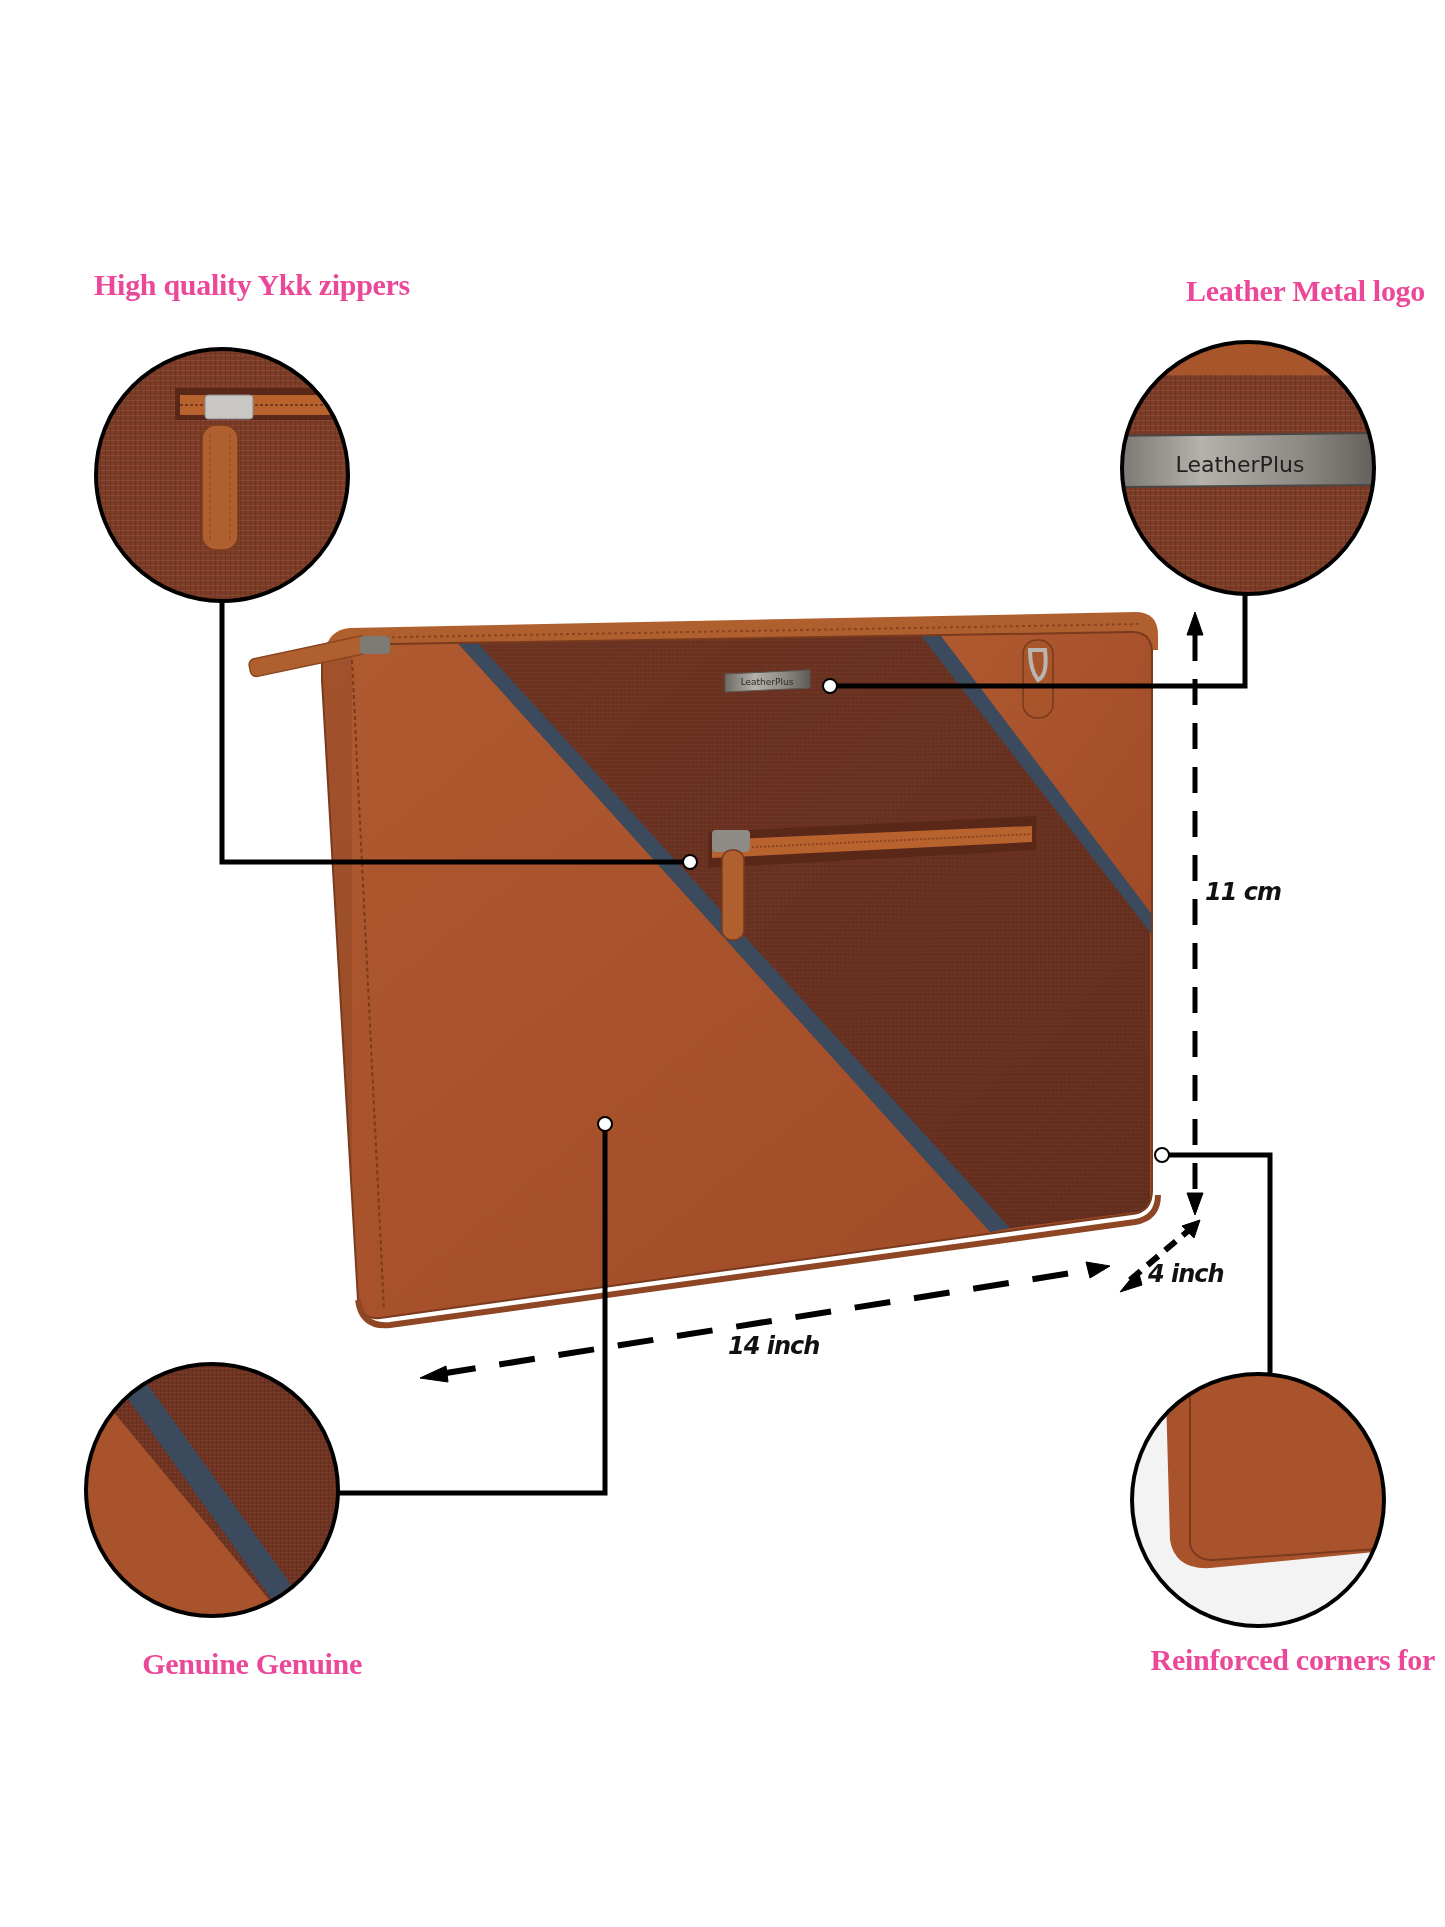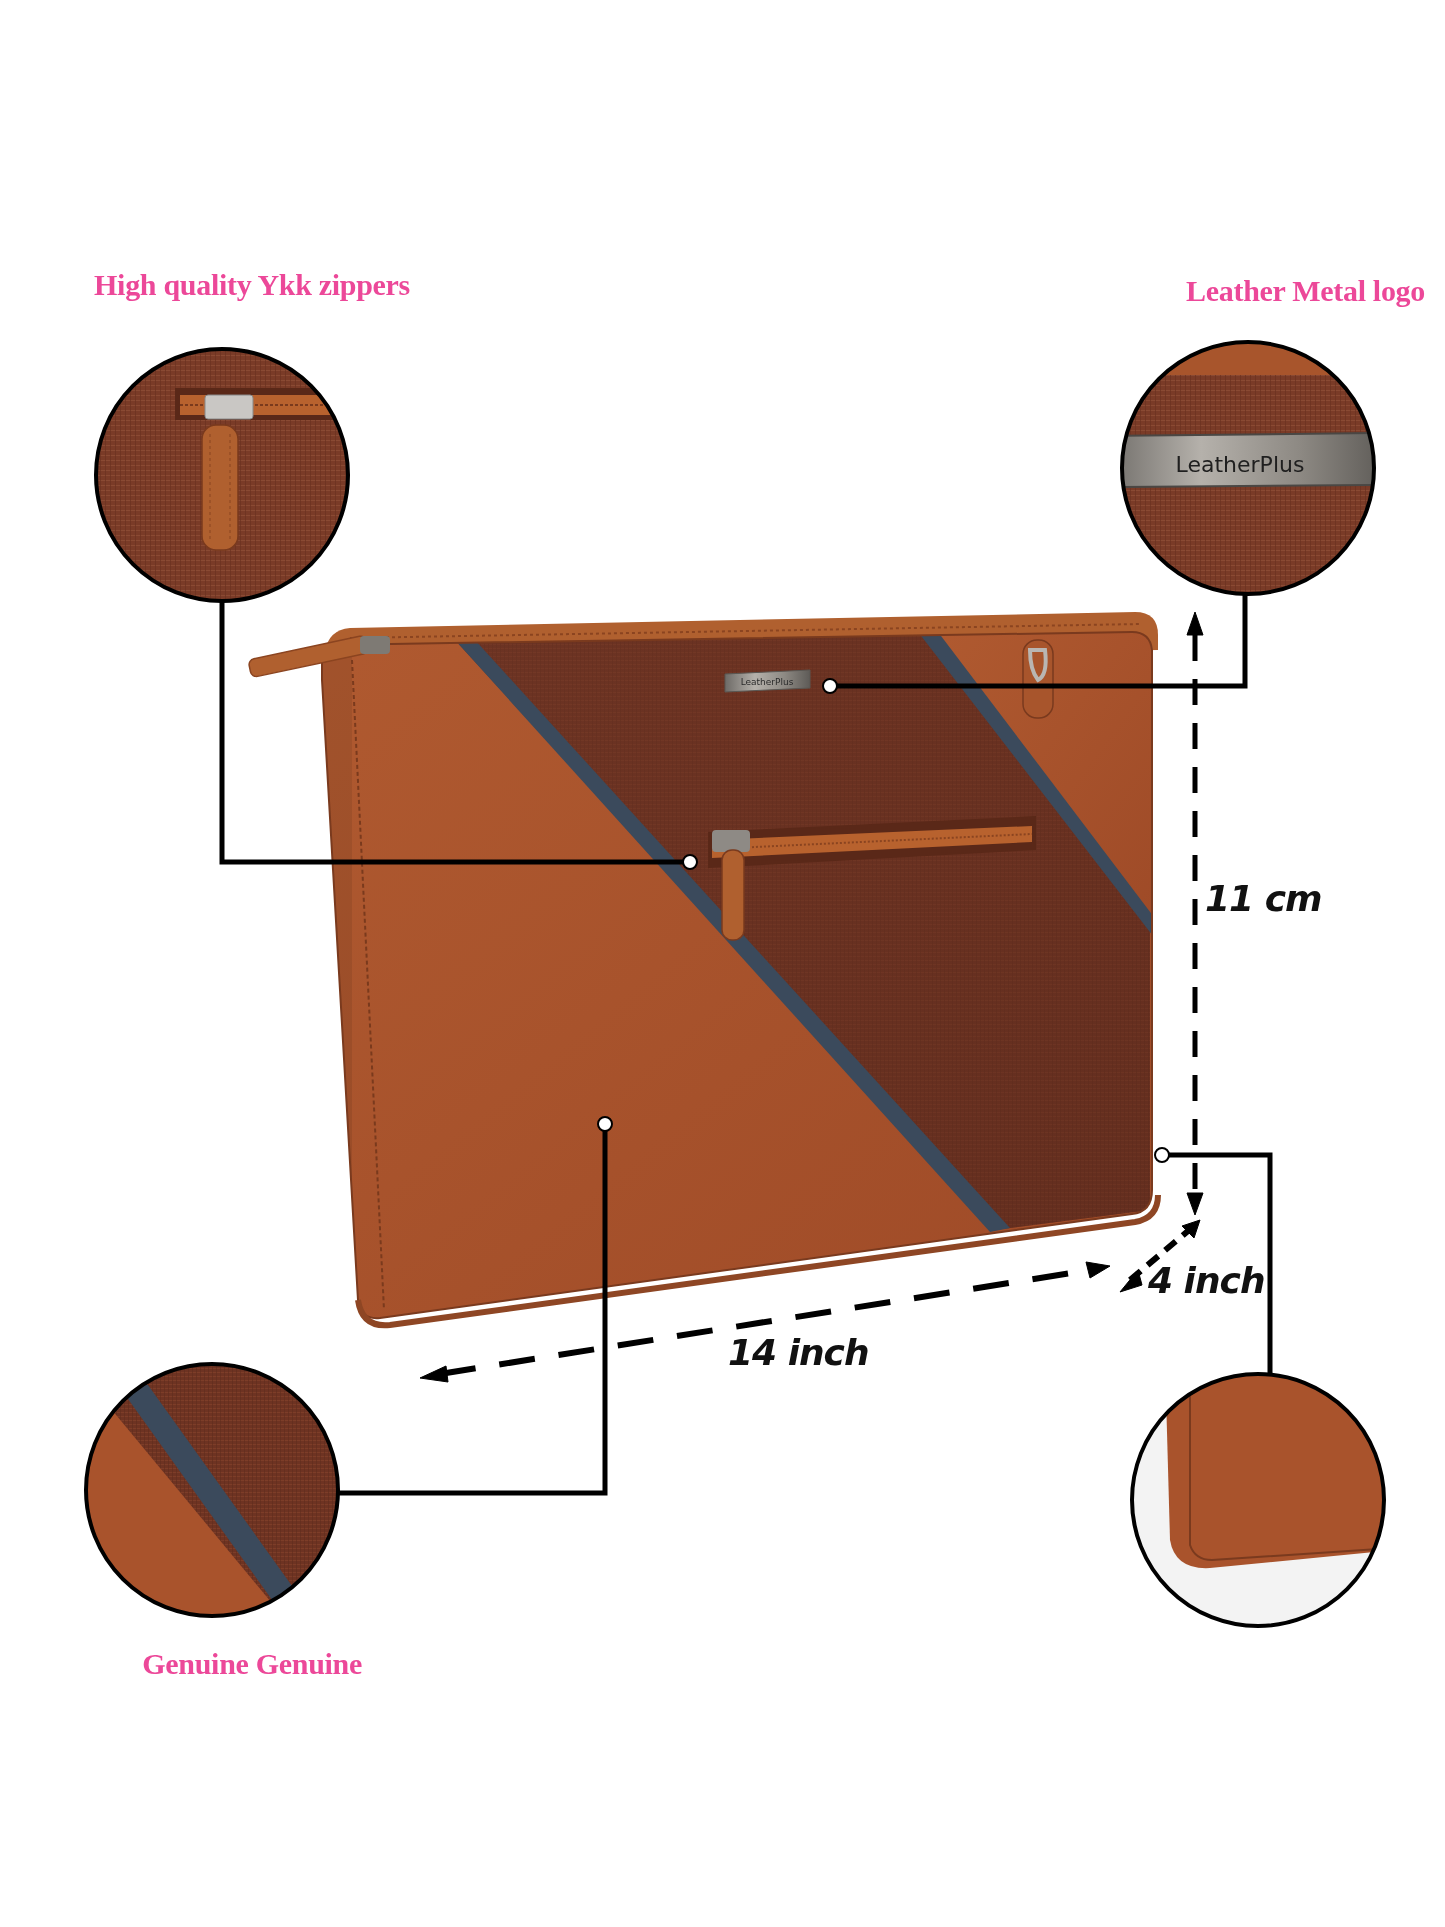--- a/index.html
+++ b/index.html
@@ -1,18 +1,18 @@
 <!DOCTYPE html>
 <html><head>
 <meta charset="utf-8">
 <style>
   html, body { margin:0; padding:0; background:#ffffff; }
   body { width:1445px; height:1927px; position:relative; overflow:hidden; font-family:"DejaVu Serif", serif; }
   .label { position:absolute; font-family:"Liberation Serif","DejaVu Serif", serif; font-weight:bold; color:#ec4899; text-align:right; letter-spacing:-0.3px; }
-  .dim { position:absolute; font-family:"DejaVu Sans", sans-serif; font-weight:bold; font-style:italic; color:#111; font-size:36px; letter-spacing:-1px; }
+  .dim { position:absolute; font-family:"DejaVu Sans", sans-serif; font-weight:bold; font-style:italic; color:#111; font-size:24px; letter-spacing:-1px; }
   svg.scene { position:absolute; left:0; top:0; }
   .badge-text { font-family:"DejaVu Sans", sans-serif; }
 </style>
 </head>
 <body>
 
 <svg class="scene" width="1445" height="1927" viewBox="0 0 1445 1927">
   <defs>
     <pattern id="saff" width="4" height="4" patternUnits="userSpaceOnUse">
       <rect width="4" height="4" fill="#6E3322"></rect>
@@ -175,17 +175,18 @@
   </g>
 </svg>
 
 <div class="label" style="left:40px; top:268px; width:370px; font-size:30px;">High quality Ykk zippers</div>
 
 <div class="label" style="left:1080px; top:274px; width:345px; font-size:30px;">Leather Metal logo</div>
 
 <div class="label" style="left:82px; top:1647px; width:280px; font-size:30px;">Genuine Genuine</div>
 
 <div class="label" style="left:1075px; top:1640px; width:360px; font-size:30px; line-height:40px;">
+  <div>Reinforced corners for</div>
 </div>
 
 <div class="dim" style="left:1205px; top:878px;">11 cm</div>
 <div class="dim" style="left:1148px; top:1260px;">4 inch</div>
 <div class="dim" style="left:728px; top:1332px;">14 inch</div>
 
 </body></html>

